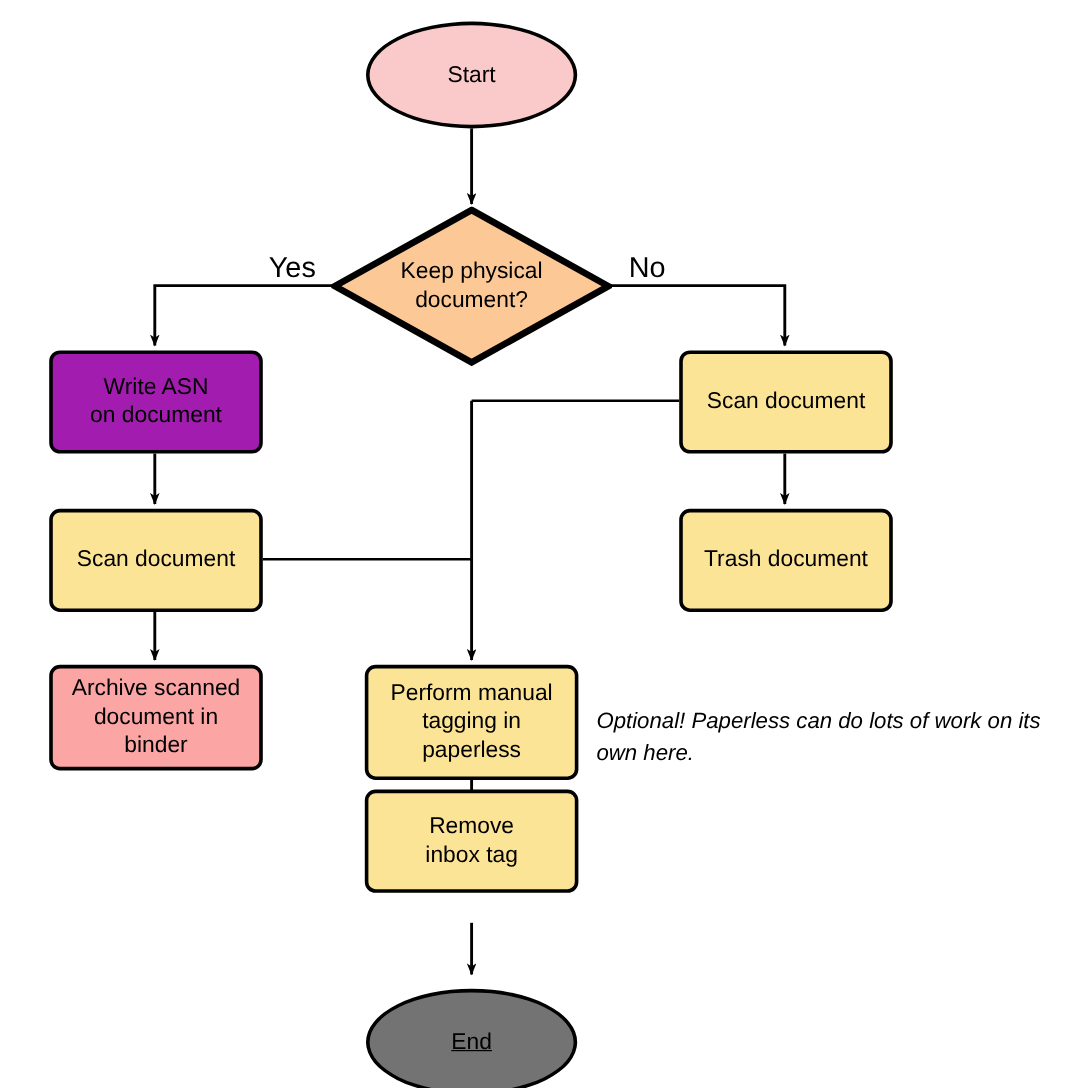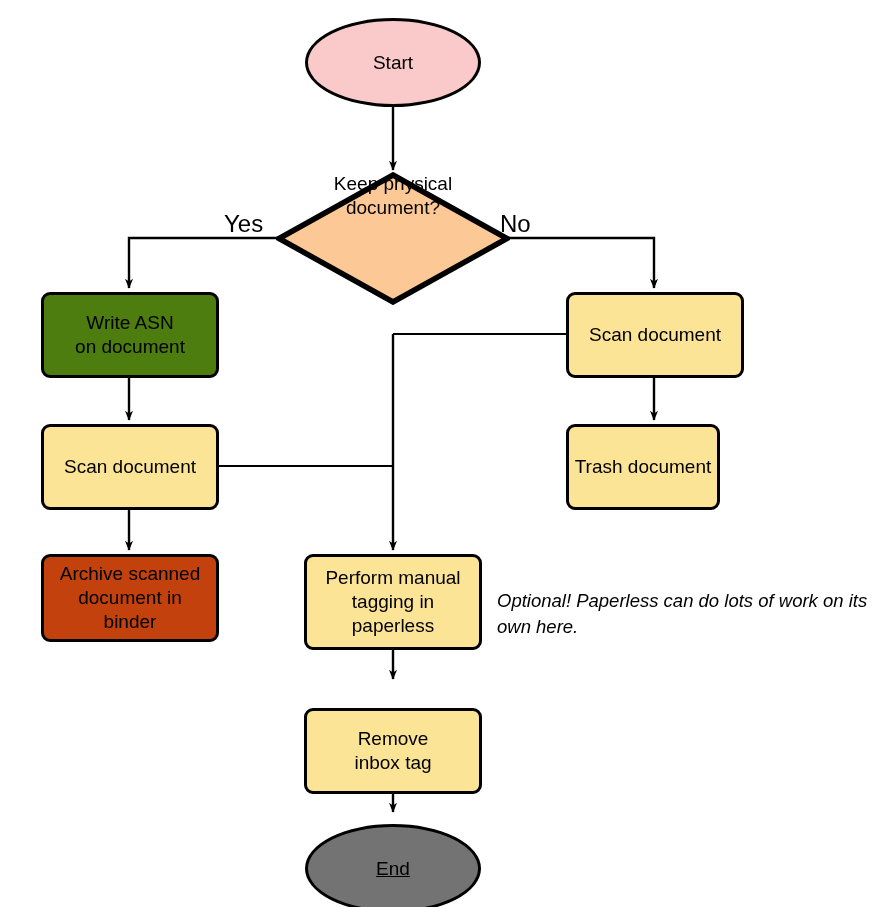--- a/index.html
+++ b/index.html
@@ -45,20 +45,21 @@
     border-radius: 9px;
   }
   .node-terminal {
     border: 3.5px solid #000000;
     border-radius: 50%;
   }
   .node-decision-wrap {
     position: absolute;
     z-index: 2;
     display: flex;
+    align-items: center;
     justify-content: center;
   }
   .node-decision-wrap svg {
     position: absolute;
     left: 0;
     top: 0;
   }
   .node-decision-label {
     position: relative;
     z-index: 1;
@@ -126,56 +127,56 @@
   <div class="node-decision-wrap" style="left:261px; top:172px; width:234px; height:133px;">
     <svg width="234" height="133" viewBox="0 0 234 133" xmlns="http://www.w3.org/2000/svg">
       <polygon points="117,3 231,66.5 117,130 3,66.5" fill="#fbc896" stroke="#000000" stroke-width="5.5" stroke-linejoin="miter"></polygon>
     </svg>
     <span class="node-decision-label">Keep physical
 document?</span>
   </div>
 
   <span class="edge-label" style="left:209px; top:210px;">Yes</span>
 
-  <span class="edge-label" style="left:485px; top:210px;">No</span>
+  <span class="edge-label" style="left:509px; top:210px;">No</span>
 
-  <div class="node node-process" style="left:26px; top:292px; width:178px; height:86px; background:#4d7c0f;">
+  <div class="node node-process" style="left:26px; top:292px; width:178px; height:86px; background:#a21caf;">
     <span>Write ASN
 on document</span>
   </div>
 
   <div class="node node-process" style="left:26px; top:424px; width:178px; height:86px; background:#fce497;">
     <span>Scan document</span>
   </div>
 
-  <div class="node node-process" style="left:26px; top:554px; width:178px; height:88px; background:#c2410c;">
+  <div class="node node-process" style="left:26px; top:554px; width:178px; height:88px; background:#fca5a5;">
     <span>Archive scanned
 document in
 binder</span>
   </div>
 
   <div class="node node-process" style="left:551px; top:292px; width:178px; height:86px; background:#fce497;">
     <span>Scan document</span>
   </div>
 
-  <div class="node node-process" style="left:551px; top:424px; width:154px; height:86px; background:#fce497;">
+  <div class="node node-process" style="left:551px; top:424px; width:178px; height:86px; background:#fce497;">
     <span>Trash document</span>
   </div>
 
   <div class="node node-process" style="left:289px; top:554px; width:178px; height:96px; background:#fce497;">
     <span>Perform manual
 tagging in
 paperless</span>
   </div>
 
   <div class="annotation" style="left:482px; top:588px; width:400px;font-style:italic;">
     <span>Optional! Paperless can do lots of work on its own here.</span>
   </div>
 
-  <div class="node node-process" style="left:289px; top:708px; width:178px; height:86px; background:#fce497;">
+  <div class="node node-process" style="left:289px; top:658px; width:178px; height:86px; background:#fce497;">
     <span>Remove
 inbox tag</span>
   </div>
 
   <div class="node node-terminal" style="left:290px; top:824px; width:176px; height:89px; background:#737373;text-decoration:underline;">
     <span>End</span>
   </div>
 
 </div>
 

